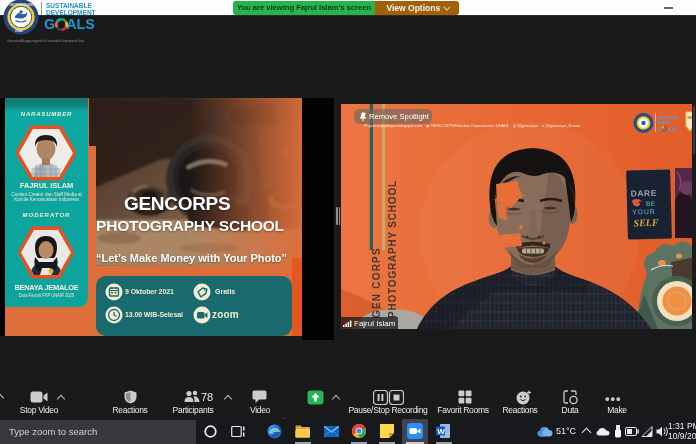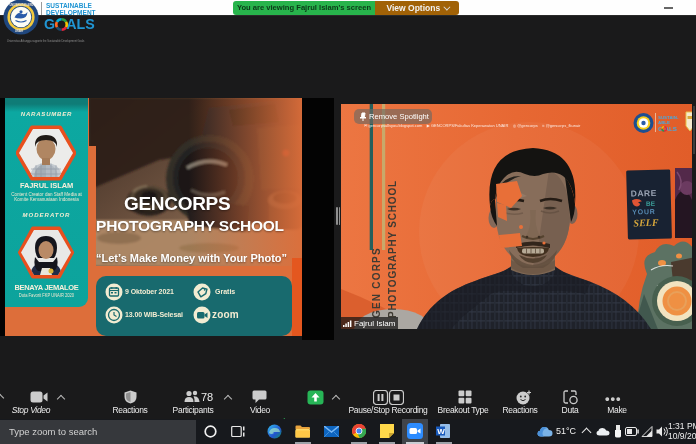--- a/index.html
+++ b/index.html
@@ -348,21 +348,21 @@
     .tlab{position:absolute;top:404.5px;font-size:8.5px;letter-spacing:-0.3px;color:#ececec;text-align:center;white-space:nowrap;}
     .tic{position:absolute;top:390px;}
     .caret{position:absolute;width:5px;height:5px;border-left:1.6px solid #b9b9b9;border-top:1.6px solid #b9b9b9;transform:rotate(45deg);}
   </style>
   <div class="caret" style="left:-3px;top:395px;"></div>
   <svg class="tic" style="left:30px;" width="18" height="14" viewBox="0 0 18 14">
       <rect x="0.5" y="1.5" width="12" height="11" rx="2.5" fill="#cccccc"></rect>
       <path d="M13.5 5.5 L17.5 2.5 L17.5 11.5 L13.5 8.5 Z" fill="#cccccc"></path>
     </svg>
   <div class="caret" style="left:58px;top:396px;"></div>
-  <div class="tlab" style="left:6px;width:50px;font-style:italic;">Stop Video</div>
+  <div class="tlab" style="left:14px;width:50px;">Stop Video</div>
   <svg class="tic" style="left:124px;" width="13" height="14" viewBox="0 0 13 14">
       <path d="M6.5 0.5 L12.5 2.5 L12.5 7 Q12.5 12 6.5 13.5 Q0.5 12 0.5 7 L0.5 2.5 Z" fill="#cccccc"></path>
       <path d="M6.5 2 L6.5 12 Q2 11 2 7 L2 3.5 Z" fill="#8f8f8f"></path>
     </svg>
   <div class="tlab" style="left:105px;width:50px;">Reactions</div>
   <svg class="tic" style="left:184px;" width="16" height="13" viewBox="0 0 16 13">
       <circle cx="5" cy="3.5" r="2.6" fill="#cccccc"></circle>
       <path d="M0.5 12 Q0.5 7 5 7 Q9.5 7 9.5 12 Z" fill="#cccccc"></path>
       <circle cx="11" cy="3" r="2.2" fill="#cccccc"></circle>
       <path d="M9.5 6.2 Q13 5.8 14.5 8.5 Q15.5 10.5 15.5 12 L10.5 12 Q10.8 8.5 9.5 6.2 Z" fill="#cccccc"></path>
@@ -387,21 +387,21 @@
       <rect x="16.5" y="0.5" width="14" height="14" rx="3" fill="none" stroke="#cccccc" stroke-width="1.2"></rect>
       <rect x="20.5" y="4.5" width="6" height="6" fill="#cccccc"></rect>
     </svg>
   <div class="tlab" style="left:343px;width:90px;">Pause/Stop Recording</div>
   <svg class="tic" style="left:458px;" width="14" height="14" viewBox="0 0 14 14">
       <rect x="0.5" y="0.5" width="5.8" height="5.8" rx="1" fill="#cccccc"></rect>
       <rect x="7.7" y="0.5" width="5.8" height="5.8" rx="1" fill="#cccccc"></rect>
       <rect x="0.5" y="7.7" width="5.8" height="5.8" rx="1" fill="#cccccc"></rect>
       <rect x="7.7" y="7.7" width="5.8" height="5.8" rx="1" fill="#cccccc"></rect>
     </svg>
-  <div class="tlab" style="left:428px;width:70px;">Breakout Type</div>
+  <div class="tlab" style="left:428px;width:70px;">Favorit Rooms</div>
   <svg class="tic" style="left:516px;" width="16" height="15" viewBox="0 0 16 15">
       <circle cx="7" cy="8" r="6.5" fill="#cccccc"></circle>
       <circle cx="4.8" cy="6.5" r="0.9" fill="#2a2a2a"></circle>
       <circle cx="9.2" cy="6.5" r="0.9" fill="#2a2a2a"></circle>
       <path d="M4.5 9.5 Q7 12 9.5 9.5" stroke="#2a2a2a" stroke-width="1" fill="none"></path>
       <path d="M13 0.5 L13 4.5 M11 2.5 L15 2.5" stroke="#cccccc" stroke-width="1.2"></path>
     </svg>
   <div class="tlab" style="left:495px;width:50px;">Reactions</div>
   <svg class="tic" style="left:563px;" width="15" height="15" viewBox="0 0 15 15">
       <path d="M5 1 L2.5 1 Q1 1 1 2.5 L1 11.5 Q1 13 2.5 13 L5 13" stroke="#cccccc" stroke-width="1.3" fill="none"></path>

